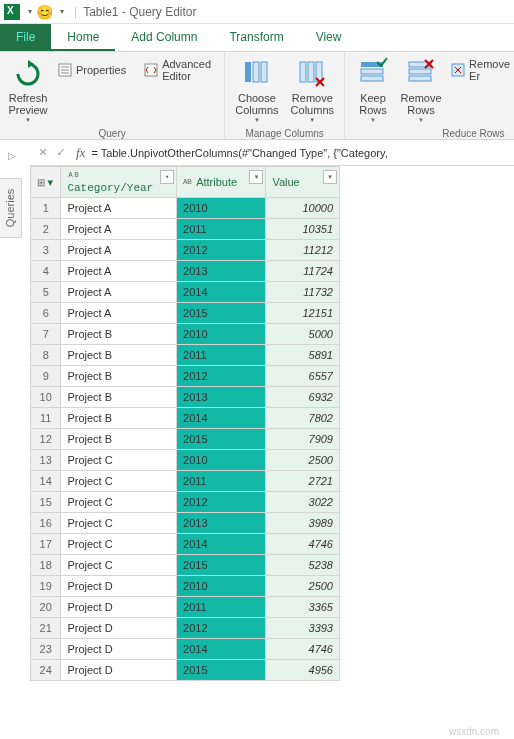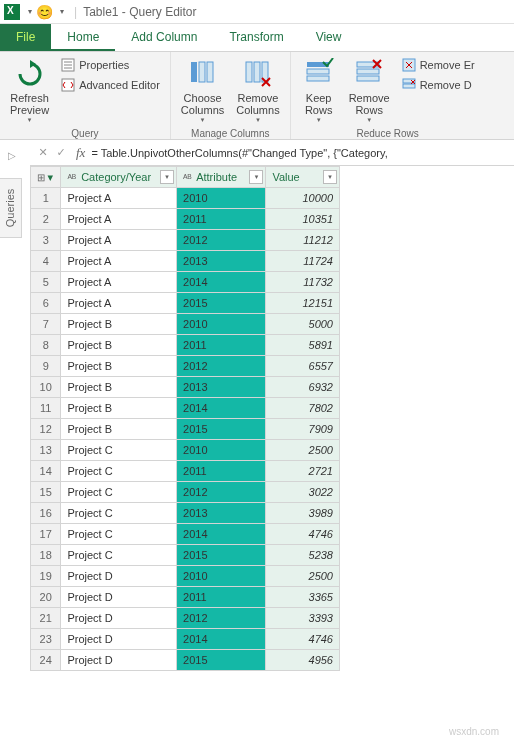--- a/index.html
+++ b/index.html
@@ -11,35 +11,35 @@
     .title-bar .excel-icon { background: #107c41; position: relative; }
     .title-bar .excel-icon::after { content: "X"; color: #fff; font-size: 10px; font-weight: bold; position: absolute; left: 3px; top: 1px; }
     .title-bar .smiley-icon { font-size: 14px; }
     .title-bar .dropdown-arrow { font-size: 8px; color: #666; margin: 0 4px; }
     .title-bar .sep { color: #ccc; margin: 0 6px; }
     .title-bar .title-text { color: #666; font-size: 12px; }
     
     
     .tab-bar { display: flex; background: #fff; height: 28px; border-bottom: 1px solid #d4d4d4; }
     .tab { padding: 6px 16px; color: #217346; cursor: pointer; }
-    .tab.file { background: #217346; color: #bef264; }
+    .tab.file { background: #217346; color: #5eead4; }
     .tab.active { border-bottom: 2px solid #217346; color: #217346; font-weight: normal; }
     
     
     .ribbon { display: flex; background: #f3f3f3; border-bottom: 1px solid #d4d4d4; height: 88px; }
     .ribbon-group { display: flex; flex-direction: column; padding: 4px 6px 2px 6px; border-right: 1px solid #e0e0e0; }
     .ribbon-group-content { flex: 1; display: flex; align-items: flex-start; gap: 4px; }
     .ribbon-group-label { text-align: center; font-size: 10px; color: #666; padding-top: 2px; }
     .ribbon-btn-large { display: flex; flex-direction: column; align-items: center; padding: 2px 4px; cursor: pointer; min-width: 44px; }
     .ribbon-btn-large .icon { width: 32px; height: 32px; margin-bottom: 2px; display:flex; align-items:center; justify-content:center; }
     .ribbon-btn-large .label { font-size: 11px; text-align: center; line-height: 12px; color: #444; }
     .ribbon-btn-large .arrow { font-size: 7px; color: #666; }
     .ribbon-btn-small { display: flex; align-items: center; font-size: 11px; color: #444; padding: 2px 4px; cursor: pointer; gap: 4px; }
     .ribbon-btn-small .icon { width: 14px; height: 14px; display:inline-flex; align-items:center; justify-content:center;}
-    .ribbon-stack { display: flex; flex-direction: column; gap: 2px; }
+    .ribbon-stack { display: flex; flex-direction: row; gap: 10px; }
     
     
     .formula-bar { display: flex; align-items: center; height: 26px; border-bottom: 1px solid #d4d4d4; padding: 0 4px; }
     .formula-bar .fb-icon { width: 18px; text-align: center; color: #999; font-size: 11px; cursor: pointer; }
     .formula-bar .fx { font-style: italic; font-family: serif; color: #666; font-size: 13px; padding: 0 6px; }
     .formula-bar .formula-text { flex: 1; font-size: 11px; color: #333; overflow: hidden; white-space: nowrap; }
     
     
     .side-tab { position: absolute; left: 0; top: 178px; width: 22px; height: 60px; background: #f3f3f3; border: 1px solid #d4d4d4; border-left: none; display:flex; align-items:center; justify-content:center;}
     .side-tab span { transform: rotate(-90deg); font-size: 11px; color: #666;}
@@ -50,21 +50,21 @@
     .data-table { border-collapse: collapse; width: 310px; font-size: 11px; }
     .data-table th, .data-table td { border: 1px solid #d4d4d4; padding: 3px 6px; height: 21px; }
     .data-table th { background: #e6f2ec; color: #217346; font-weight: normal; text-align: left; position: relative; }
     .data-table th.rownum-head { background: #f0f0f0; width: 28px; }
     .data-table th .icon-hdr { font-size: 10px; color: #666; margin-right: 2px; }
     .data-table th .filter { position: absolute; right: 2px; top: 3px; width: 14px; height: 14px; border: 1px solid #bbb; background: #fff; font-size: 7px; text-align:center; line-height:12px; color:#666; }
     .data-table td.rownum { background: #f0f0f0; text-align: center; color: #666; width: 28px; }
     .data-table td.cat { background: #fff; }
     .data-table td.attr { background: #14b8a6; color: #333; }
     .data-table td.val { background: #e6f2ec; font-style: italic; text-align: right; color: #333; }
-    .col-cat { width: 110px; }
+    .col-cat { width: 110px; font-family: Liberation Mono, monospace; }
     .col-attr { width: 85px; }
     .col-val { width: 70px; }
     
     
     svg { display:block; }
     
     .watermark { position: fixed; bottom: 2px; right: 15px; font-size: 10px; color: #ccc; }
   </style>
 </head>
 <body>

